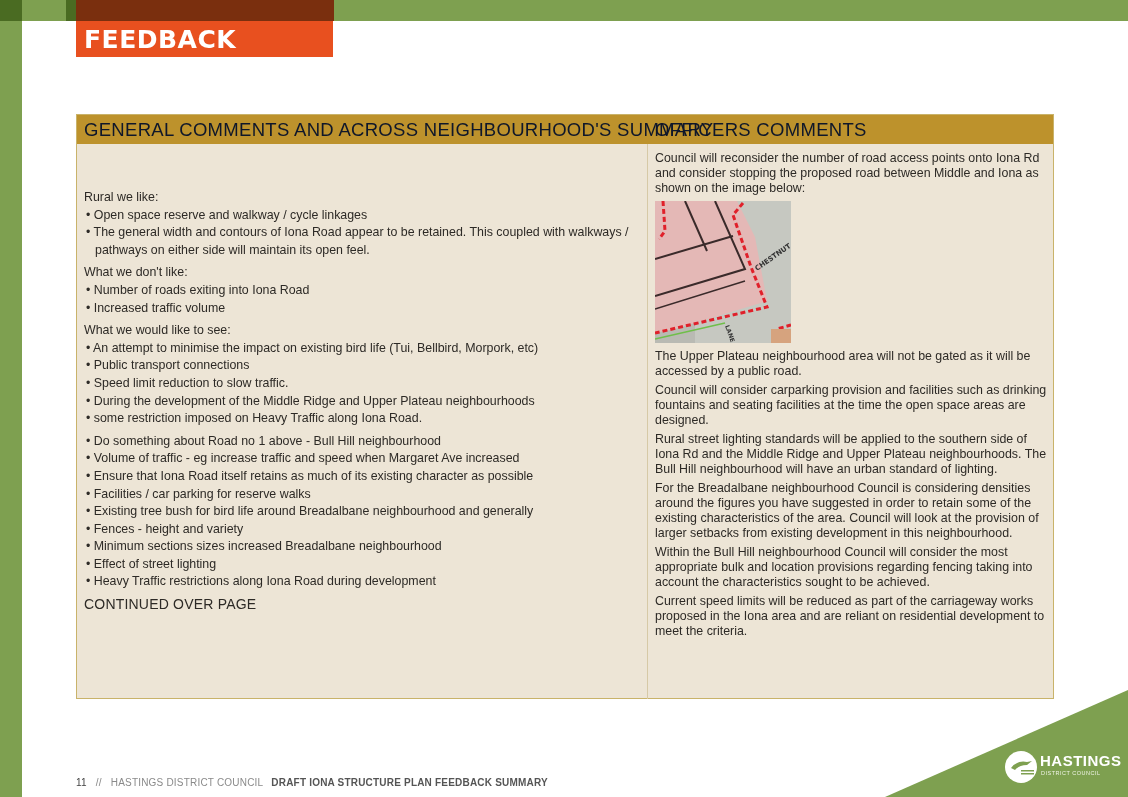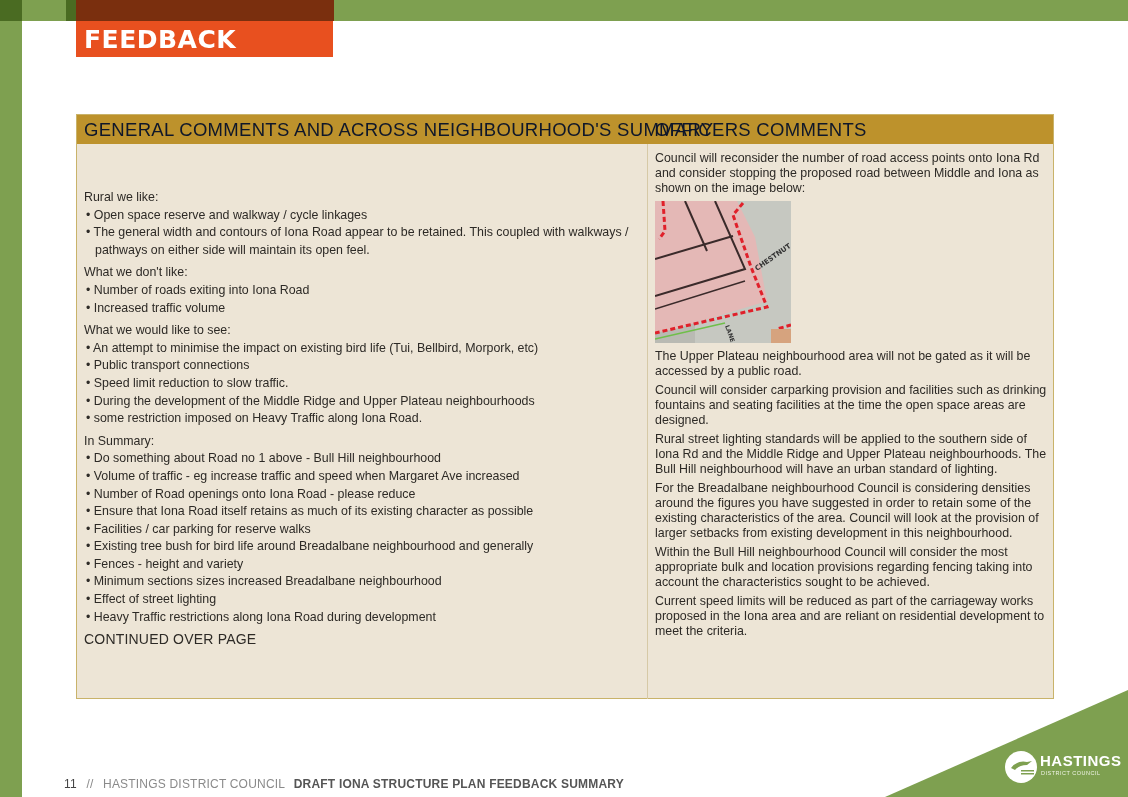--- a/index.html
+++ b/index.html
@@ -53,22 +53,22 @@
     .continued { font-size: 14px; margin-top: 4px; letter-spacing: 0.2px; }
     .para { margin-bottom: 4px; }
 
     .map-image {
       width: 136px; height: 142px; margin: 5px 0 6px 0;
       background: #d9c6c3; position: relative; overflow: hidden;
     }
 
     
     .footer {
-      position: absolute; left: 64px; top: 777px;
-      font-size: 12px; color: #8a8a8a; letter-spacing: 0.2px;
+      position: absolute; left: 76px; top: 777px;
+      font-size: 10px; color: #8a8a8a; letter-spacing: 0.2px;
       white-space: nowrap;
     }
     .footer .pg { color: #444; margin-right: 6px; }
     .footer .sep { margin-right: 6px; }
     .footer .org { margin-right: 5px; }
     .footer .doc { color: #555; font-weight: bold; }
 
     .triangle { position: absolute; left: 0; top: 0; }
     .logo {
       position: absolute; left: 1005px; top: 750px; width: 115px; height: 34px;
@@ -121,24 +121,22 @@
       </div>
       <div class="grp">
         <div>What we would like to see:</div>
         <div class="li">An attempt to minimise the impact on existing bird life (Tui, Bellbird, Morpork, etc)</div>
         <div class="li">Public transport connections</div>
         <div class="li">Speed limit reduction to slow traffic.</div>
         <div class="li">During the development of the Middle Ridge and Upper Plateau neighbourhoods</div>
         <div class="li">some restriction imposed on Heavy Traffic along Iona Road.</div>
       </div>
       <div class="grp">
-        <div>In Summary:</div>
         <div class="li">Do something about Road no 1 above - Bull Hill neighbourhood</div>
         <div class="li">Volume of traffic - eg increase traffic and speed when Margaret Ave increased</div>
-        <div class="li">Number of Road openings onto Iona Road - please reduce</div>
         <div class="li">Ensure that Iona Road itself retains as much of its existing character as possible</div>
         <div class="li">Facilities / car parking for reserve walks</div>
         <div class="li">Existing tree bush for bird life around Breadalbane neighbourhood and generally</div>
         <div class="li">Fences - height and variety</div>
         <div class="li">Minimum sections sizes increased Breadalbane neighbourhood</div>
         <div class="li">Effect of street lighting</div>
         <div class="li">Heavy Traffic restrictions along Iona Road during development</div>
       </div>
       <div class="continued">CONTINUED OVER PAGE</div>
     </div>

